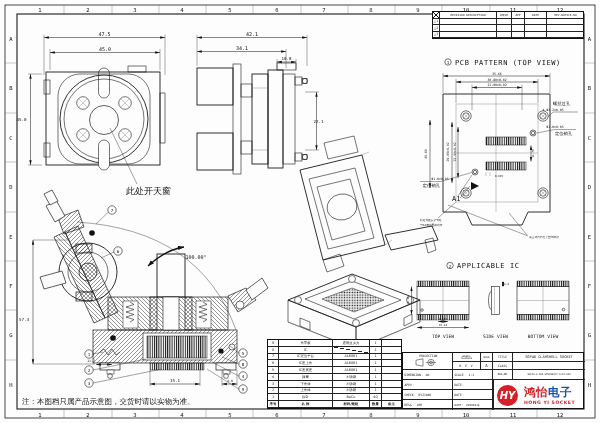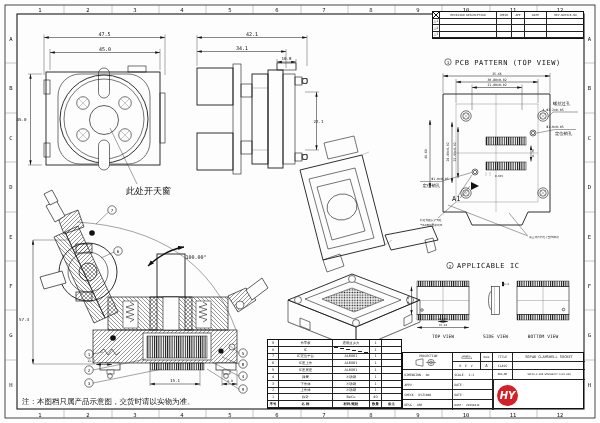--- a/index.html
+++ b/index.html
@@ -523,16 +523,22 @@
   <div class="tc br" style="left:0;top:47px;width:50px;height:10px;">
     <span class="lbl">DESG：</span>
     <span>LBH</span>
   </div>
   <div class="tc br" style="left:50px;top:47px;width:40px;height:10px;font-size:2.8px;">
     <span class="lbl">DATE：</span>
     <span>20230412</span>
   </div>
   <div class="tc bl" id="logo-cell" style="left:90px;top:27px;width:92px;height:30px;">
     <div id="logo-circle">HY</div>
+    <div id="logo-text">
+      <div class="logo-cn">
+        <span class="red">鸿怡</span><span class="blue">电子</span>
+      </div>
+      <div class="logo-en">HONG YI SOCKET</div>
+    </div>
   </div>
 </div>
 
 </div>
 
 </body></html>

